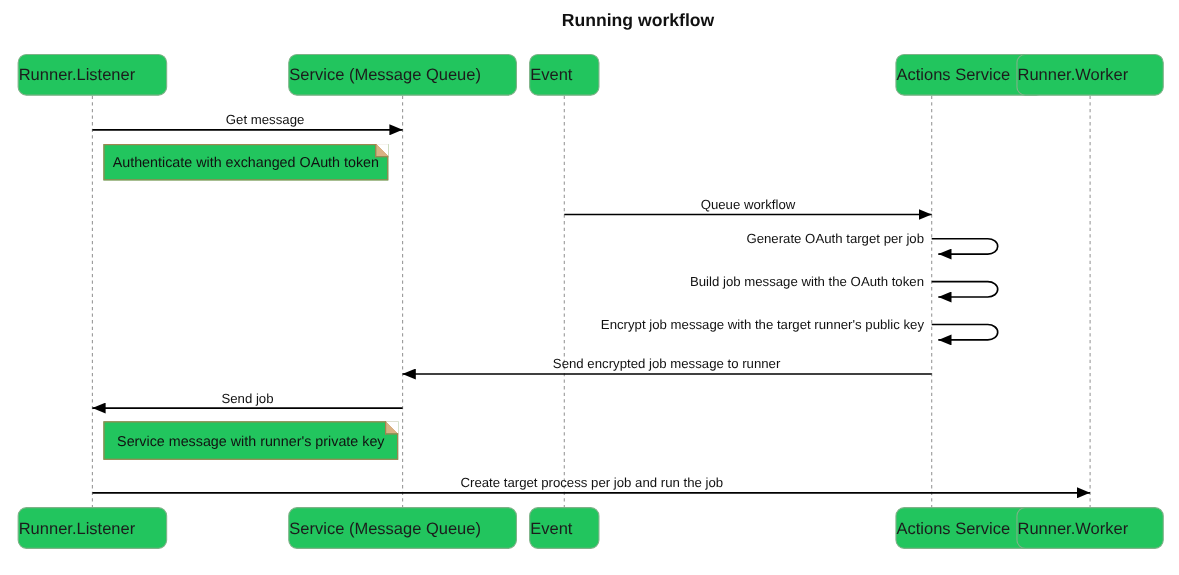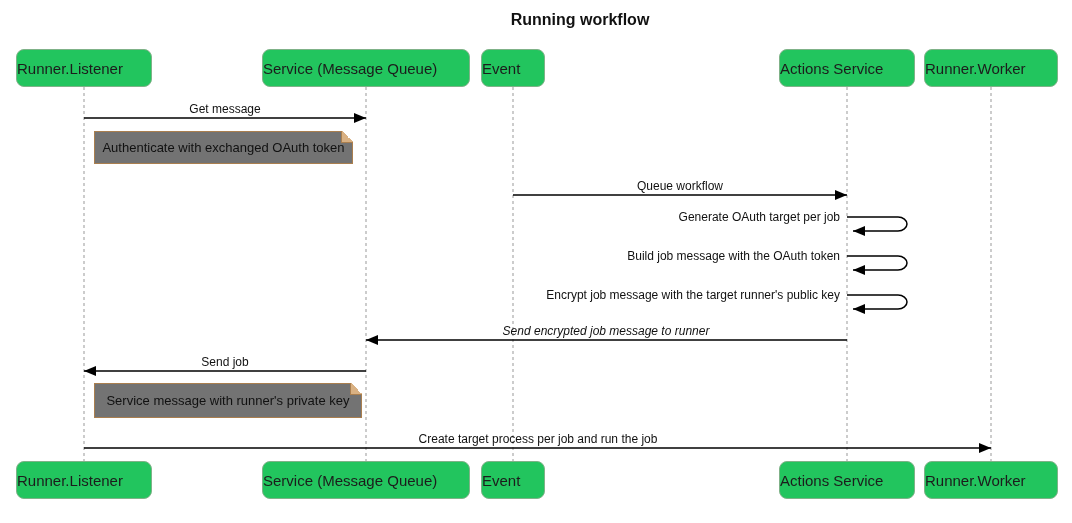--- a/index.html
+++ b/index.html
@@ -23,32 +23,32 @@
     display:flex;align-items:center;justify-content:flex-start;
     font-size:15px;color:#1c1c1c;
     box-sizing:border-box;
     white-space:nowrap;
   }
   .actor.top{top:49px;}
   .actor.bottom{top:461px;}
   .a1{left:16px;width:136px;}
   .a2{left:262px;width:208px;}
   .a3{left:481px;width:64px;}
-  .a4{left:779px;width:136px;}
+  .a4{left:814px;width:136px;}
   .a5{left:924px;width:134px;}
   .msg{
     position:absolute;
     font-size:12px;color:#111;line-height:14px;height:14px;
     white-space:nowrap;
   }
   .msg.center{transform:translateX(-50%);}
   .msg.rightalign{text-align:right;}
   .note{
     position:absolute;
-    background:#737373;
+    background:#22c55e;
     border:1px solid #AA7F4F;
     box-sizing:border-box;
     display:flex;align-items:center;justify-content:center;
     font-size:13px;color:#111;white-space:nowrap;
   }
   .note .fold{
     position:absolute;top:-1px;right:-1px;width:12px;height:12px;
     background:linear-gradient(to bottom left,#ffffff 50%,#D9B183 50%);
     border-left:1px solid #AA7F4F;
     border-bottom:1px solid #AA7F4F;
@@ -96,26 +96,26 @@
   <div class="actor top a3">
       <span>Event</span>
     </div>
   <div class="actor top a4">
       <span>Actions Service</span>
     </div>
   <div class="actor top a5">
       <span>Runner.Worker</span>
     </div>
 
-  <div class="msg center" style="left:225px;top:102px;">Get message</div>
+  <div class="msg center" style="left:241px;top:102px;">Get message</div>
   <div class="msg center" style="left:680px;top:179px;">Queue workflow</div>
   <div class="msg rightalign" style="right:232px;top:210px;">Generate OAuth target per job</div>
   <div class="msg rightalign" style="right:232px;top:249px;">Build job message with the OAuth token</div>
   <div class="msg rightalign" style="right:232px;top:288px;">Encrypt job message with the target runner's public key</div>
-  <div class="msg center" style="left:606px;top:324px;font-style:italic;">Send encrypted job message to runner</div>
+  <div class="msg center" style="left:606px;top:324px;">Send encrypted job message to runner</div>
   <div class="msg center" style="left:225px;top:355px;">Send job</div>
   <div class="msg center" style="left:538px;top:432px;">Create target process per job and run the job</div>
 
   <div class="note" style="left:94px;top:131px;width:259px;height:33px;">
     <span class="fold"></span>
     <span>Authenticate with exchanged OAuth token</span>
   </div>
   <div class="note" style="left:94px;top:383px;width:268px;height:35px;">
     <span class="fold"></span>
     <span>Service message with runner's private key</span>

